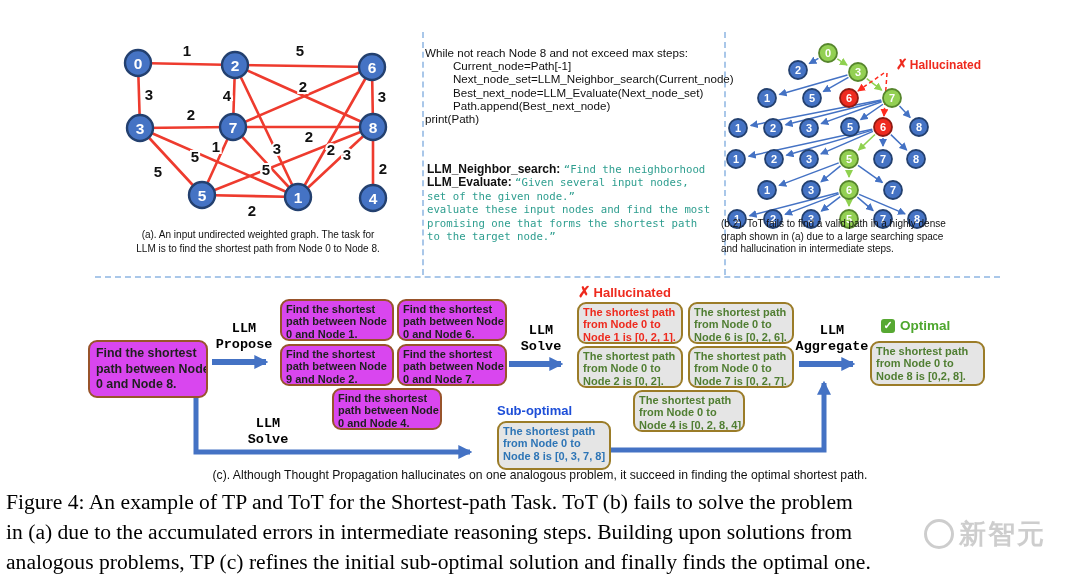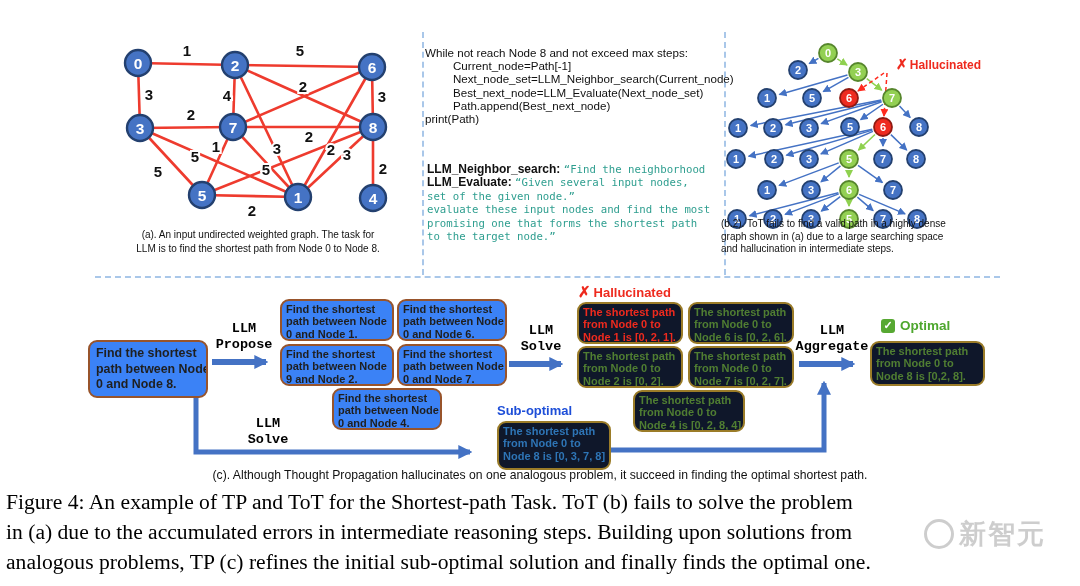--- a/index.html
+++ b/index.html
@@ -22,22 +22,22 @@
   
   .code{position:absolute;font-size:11.6px;line-height:13.2px;color:#101010;white-space:nowrap;}
   .code .ind{padding-left:28px;}
   .prompt{position:absolute;font-size:12px;line-height:13.4px;white-space:nowrap;}
   .prompt .k{font-weight:bold;color:#101010;}
   .prompt .v{font-family:"DejaVu Sans Mono",monospace;font-size:10.7px;color:#2e9e8f;}
   
   .box{position:absolute;border-radius:9px;box-sizing:border-box;padding:2px 4px;
        font-size:11px;line-height:12.4px;font-weight:600;overflow:hidden;}
   .box div{white-space:nowrap;}
-  .box.orange{background:#3b82f6;border:2px solid #98542b;color:#1f1f1f;}
-  .box.yellow{background:#0f172a;border:2px solid #9b7c28;}
+  .box.orange{background:#d946ef;border:2px solid #98542b;color:#1f1f1f;}
+  .box.yellow{background:#e5e5e5;border:2px solid #9b7c28;}
   .box.root{font-size:12.4px;line-height:15.5px;padding:4px 6px;}
   .greentext{color:#507e32;}
   .redtext{color:#ee2a1e;}
   .bluetext{color:#2e75b6;}
   .step-label{position:absolute;width:140px;font-family:"Liberation Mono",monospace;
       font-weight:bold;font-size:13.5px;line-height:15.5px;text-align:center;color:#000;}
   .ann{position:absolute;font-size:13px;font-weight:bold;white-space:nowrap;}
   .ann .xmark{color:#ee2a1e;font-size:15px;margin-right:3px;}
   .ann.red{color:#ee2a1e;}
   .ann.green{color:#4ea72e;display:flex;align-items:center;}

